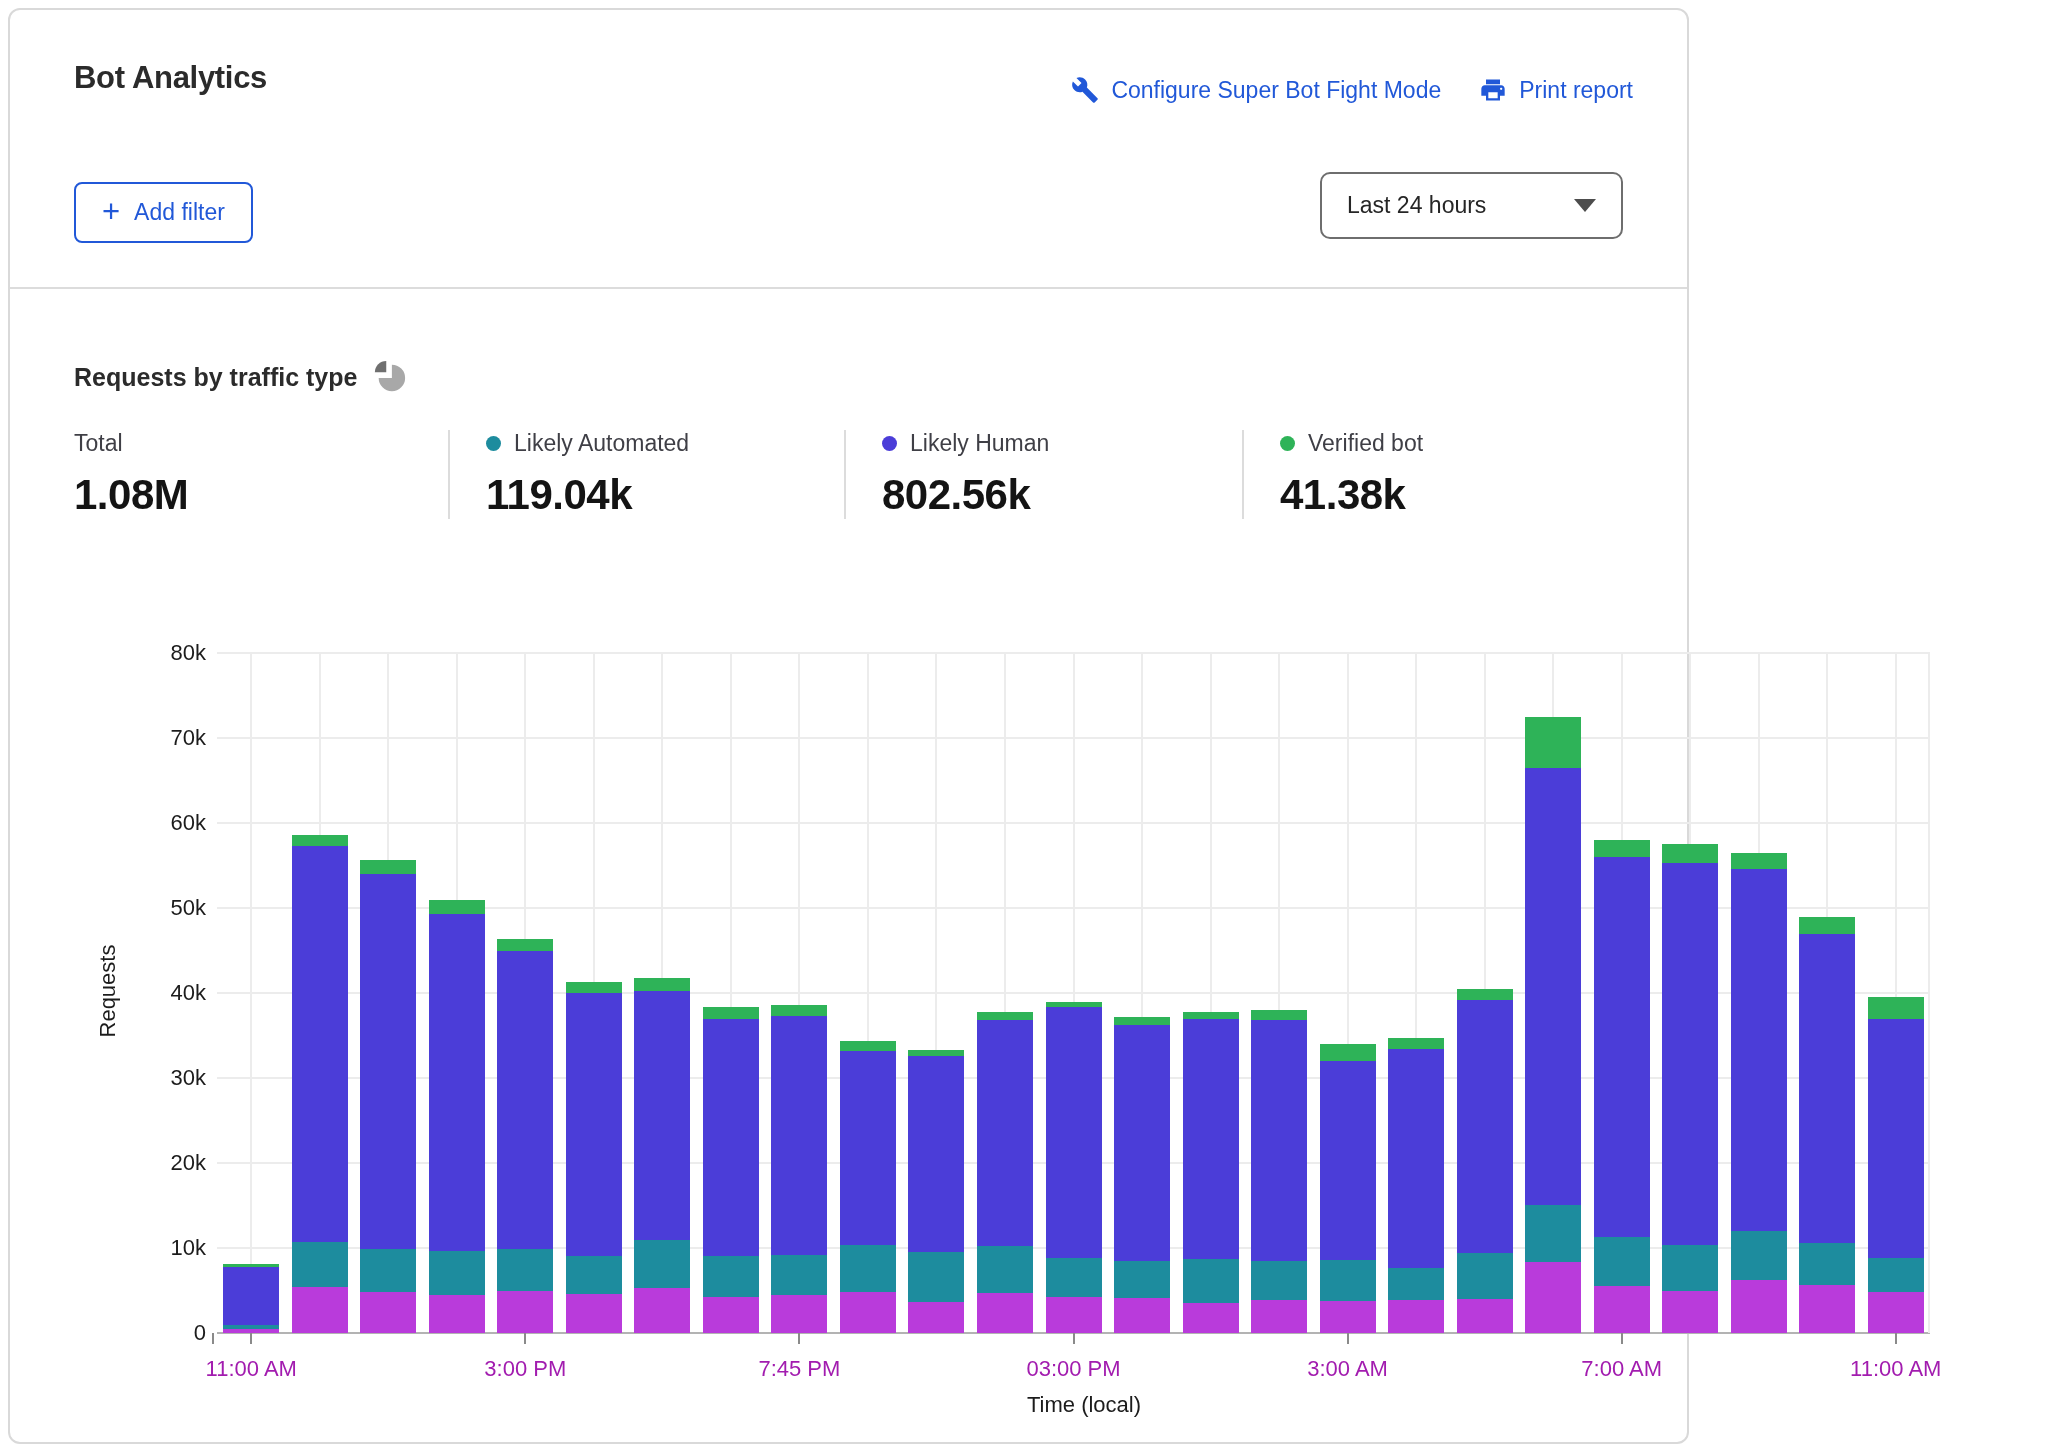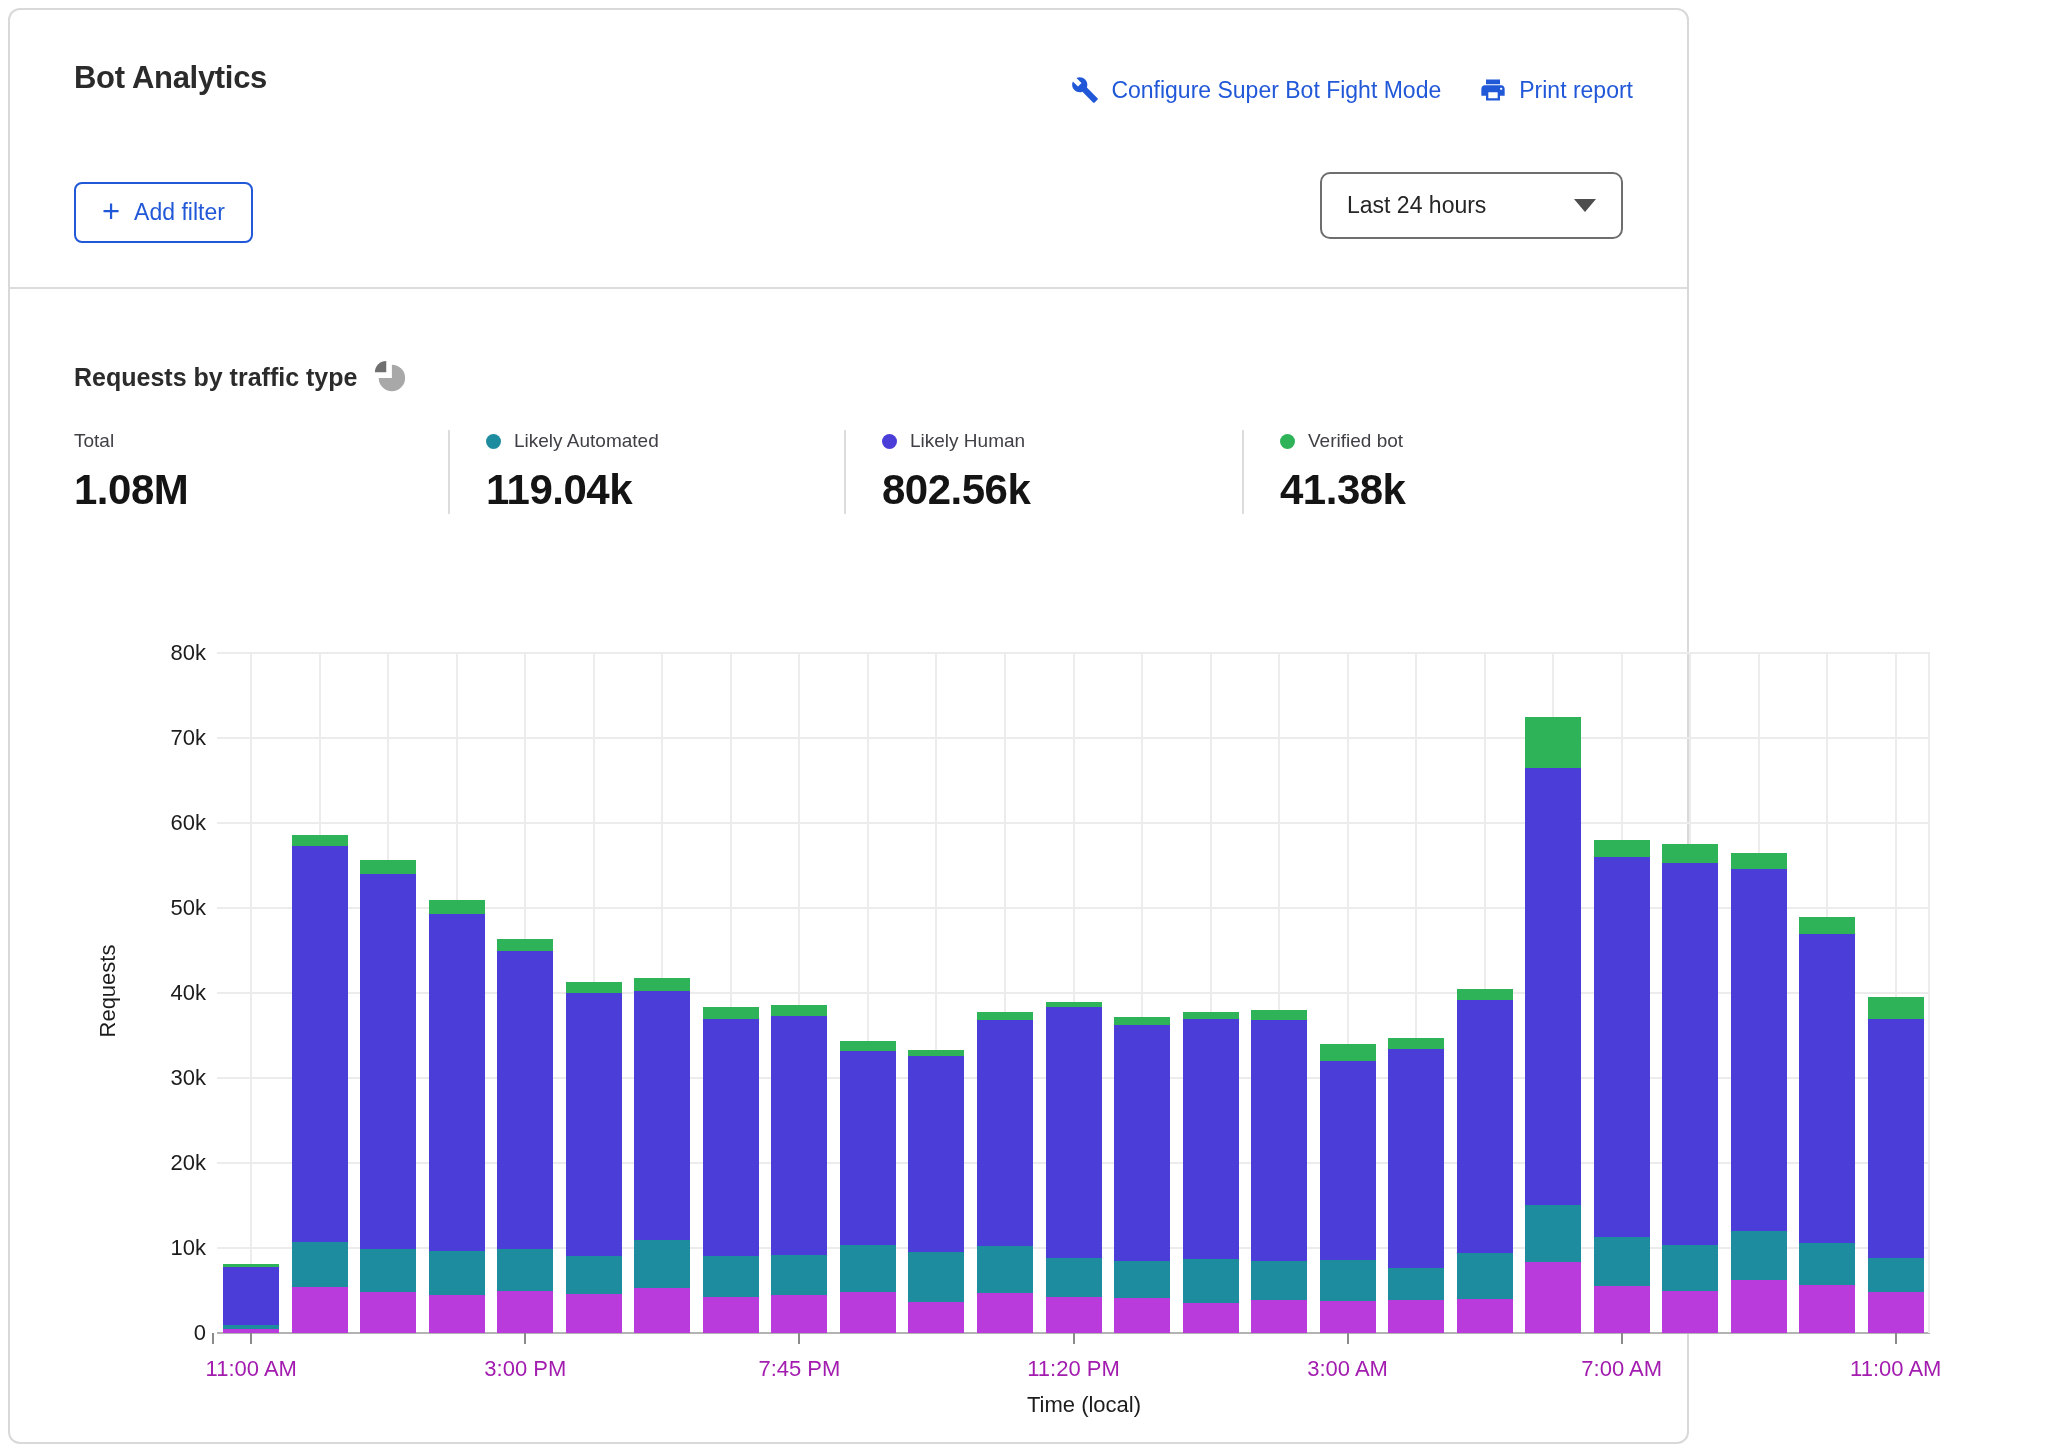--- a/index.html
+++ b/index.html
@@ -11,21 +11,21 @@
   .hlink{display:flex;align-items:center;gap:12px;color:#2158d8;font-size:23px;cursor:pointer;white-space:nowrap;}
   .hlink svg{flex:0 0 auto;}
   .add-filter{position:absolute;left:64px;top:172px;display:inline-flex;align-items:center;gap:14px;height:61px;padding:0 26px;border:2px solid #2158d8;border-radius:8px;color:#2158d8;font-size:23px;background:#fff;box-sizing:border-box;cursor:pointer;font-family:"Liberation Sans",sans-serif;}
   .plus{font-size:31px;line-height:1;margin-top:-3px;font-weight:400;}
   .time-select{position:absolute;top:162px;right:64px;width:303px;height:67px;border:2px solid #6e6e6e;border-radius:10px;background:#fff;display:flex;align-items:center;justify-content:space-between;padding:0 25px;font-size:23px;color:#262626;box-sizing:border-box;cursor:pointer;}
   .caret{width:0;height:0;border-left:11px solid transparent;border-right:11px solid transparent;border-top:13px solid #4d4d4d;}
   .section-head{position:absolute;left:64px;top:350px;display:flex;align-items:center;gap:16px;}
   .section-head h2{font-size:25px;font-weight:700;margin:0;color:#2b2b2b;}
   .stats{position:absolute;left:64px;top:420px;display:grid;grid-template-columns:374px 396px 398px 400px 340px;}
   .stat.bordered{border-left:2px solid #dcdcdc;padding-left:36px;}
-  .stat-label{display:flex;align-items:center;gap:13px;font-size:19px;color:#3f3f46;}
+  .stat-label{display:flex;align-items:center;gap:13px;font-size:23px;color:#3f3f46;}
   .dot{width:15px;height:15px;border-radius:50%;flex:0 0 auto;}
   .stat-value{margin-top:14px;font-size:42px;font-weight:700;color:#141414;letter-spacing:-0.5px;}
   #plot{position:absolute;left:207px;top:643px;width:1713px;height:680px;}
   .hgrid{position:absolute;left:0;width:100%;height:2px;background:#ececec;}
   .hgrid.axis{background:#b3b3b3;}
   .vgrid{position:absolute;top:0;height:100%;width:2px;background:#ececec;}
   .bar{position:absolute;bottom:0;width:56px;display:flex;flex-direction:column-reverse;z-index:2;}
   .seg{width:100%;}
   .ytick{position:absolute;left:86px;width:110px;text-align:right;font-size:22px;color:#1c1c1c;line-height:26px;}
   .tickmark{position:absolute;top:1323px;height:11px;width:2px;background:#8a8a8a;}
@@ -310,21 +310,21 @@
     <div class="ytick" style="top: 800px;">60k</div>
     <div class="ytick" style="top: 715px;">70k</div>
     <div class="ytick" style="top: 630px;">80k</div>
     <div class="tickmark" style="left: 240.26px;"></div>
     <div class="xtick" style="left: 161.26px;">11:00 AM</div>
     <div class="tickmark" style="left: 514.34px;"></div>
     <div class="xtick" style="left: 435.34px;">3:00 PM</div>
     <div class="tickmark" style="left: 788.42px;"></div>
     <div class="xtick" style="left: 709.42px;">7:45 PM</div>
     <div class="tickmark" style="left: 1062.5px;"></div>
-    <div class="xtick" style="left: 983.5px;">11:20 PM</div>
+    <div class="xtick" style="left: 983.5px;">03:00 PM</div>
     <div class="tickmark" style="left: 1336.58px;"></div>
     <div class="xtick" style="left: 1257.58px;">3:00 AM</div>
     <div class="tickmark" style="left: 1610.66px;"></div>
     <div class="xtick" style="left: 1531.66px;">7:00 AM</div>
     <div class="tickmark" style="left: 1884.74px;"></div>
     <div class="xtick" style="left: 1805.74px;">11:00 AM</div>
     <div class="tickmark" style="left: 202px;"></div>
   </div>
 
 </body></html>

